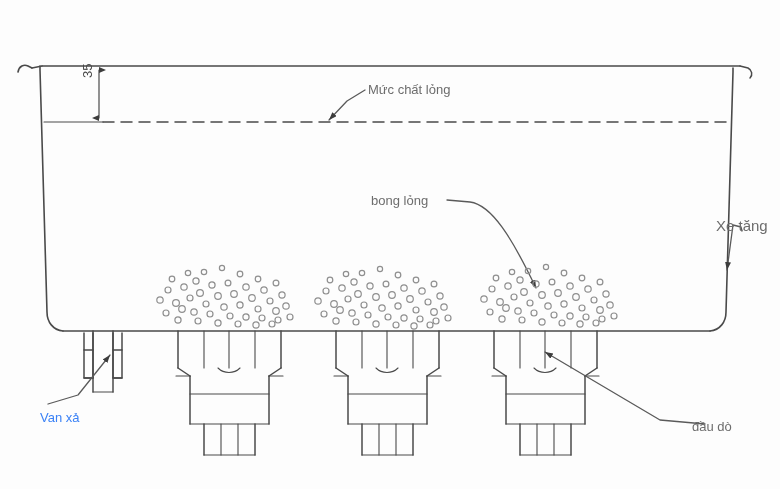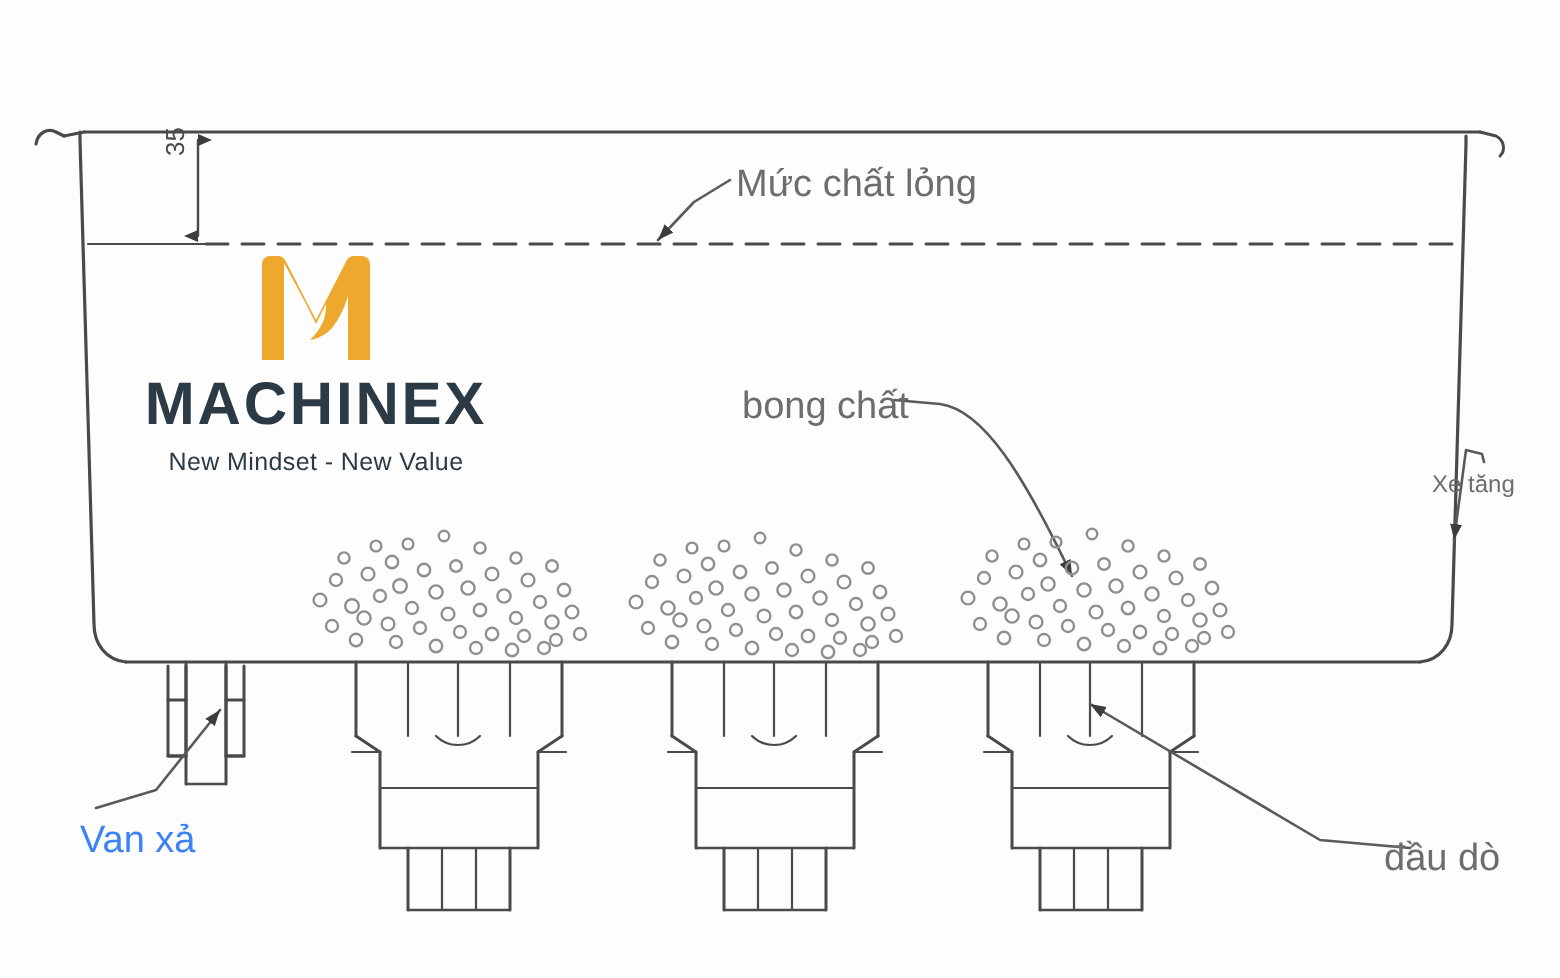--- a/index.html
+++ b/index.html
@@ -40,30 +40,30 @@
     color:#2b3a44;
     margin-top:6px;
     letter-spacing:.2px;
     font-family:"Liberation Sans",sans-serif;
   }
 
   
   .lbl{
     position:absolute;
     color:#6d6d6d;
-    font-size:19px;
+    font-size:13px;
     white-space:nowrap;
     font-family:"Liberation Sans",sans-serif;
     user-select:none;
   }
   #lbl-muc{left:368px;top:82px;}
   #lbl-bong{left:371px;top:193px;}
   #lbl-van{left:40px;top:410px;color:#3b82f6;}
   #lbl-dau{left:692px;top:419px;}
-  #lbl-xe{left:716px;top:235px;font-size:12px;}
+  #lbl-xe{left:716px;top:217px;font-size:15px;}
   #lbl-35{
     left:80px;top:78px;
     font-size:13px;color:#4a4a4a;
     transform:rotate(-90deg);
     transform-origin:left top;
   }
 </style>
 </head>
 <body>
 
@@ -351,38 +351,26 @@
         <circle cx="528" cy="271" r="2.7"></circle>
           <circle cx="564" cy="273" r="2.8"></circle>
         <circle cx="582" cy="278" r="2.8"></circle>
           <circle cx="546" cy="267" r="2.6"></circle>
         <circle cx="512" cy="272" r="2.7"></circle>
           <circle cx="600" cy="282" r="2.9"></circle>
       </g>
     </g>
   </svg>
 
-  <div id="watermark">
-    <svg id="wm-mark" viewBox="0 0 62 58">
-      <path d="M4,54 L4,6 C4,3.8 5.8,2 8,2 L12,2 C13.6,2 15,2.9 15.7,4.3
-               L31,34 L46.3,4.3 C47,2.9 48.4,2 50,2 L54,2 C56.2,2 58,3.8 58,6
-               L58,54 L47,54 L47,22
-               C47,22 44,33 38,39 C33.5,43.5 28,44 28,44
-               C28,44 33,39.5 35,33.5 C36.2,29.8 36,26 36,26
-               L31,36 L26,26 L15,5.5 L15,54 Z" fill="#efa82e"></path>
-    </svg>
-    <div id="wm-name">MACHINEX</div>
-    <div id="wm-tag">New Mindset - New Value</div>
-  </div>
 
   <div class="lbl" id="lbl-35">35</div>
 
   <div class="lbl" id="lbl-muc">Mức chất lỏng</div>
 
-  <div class="lbl" id="lbl-bong">bong chất</div>
+  <div class="lbl" id="lbl-bong">bong lỏng</div>
 
   <div class="lbl" id="lbl-van">Van xả</div>
 
   <div class="lbl" id="lbl-dau">đầu dò</div>
 
   <div class="lbl" id="lbl-xe">Xe tăng</div>
 
 </div>
 
 </body></html>

